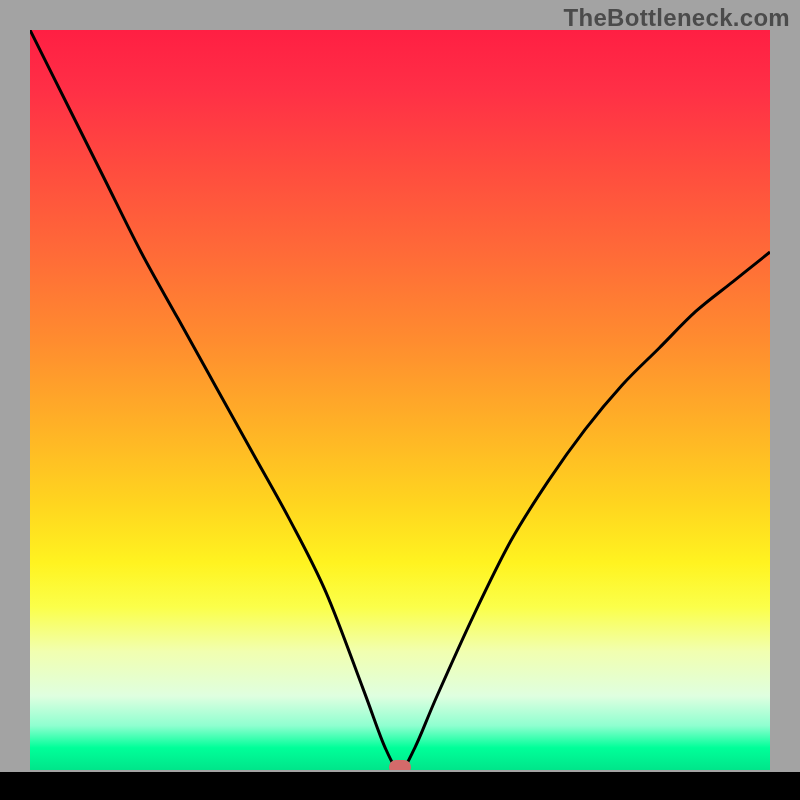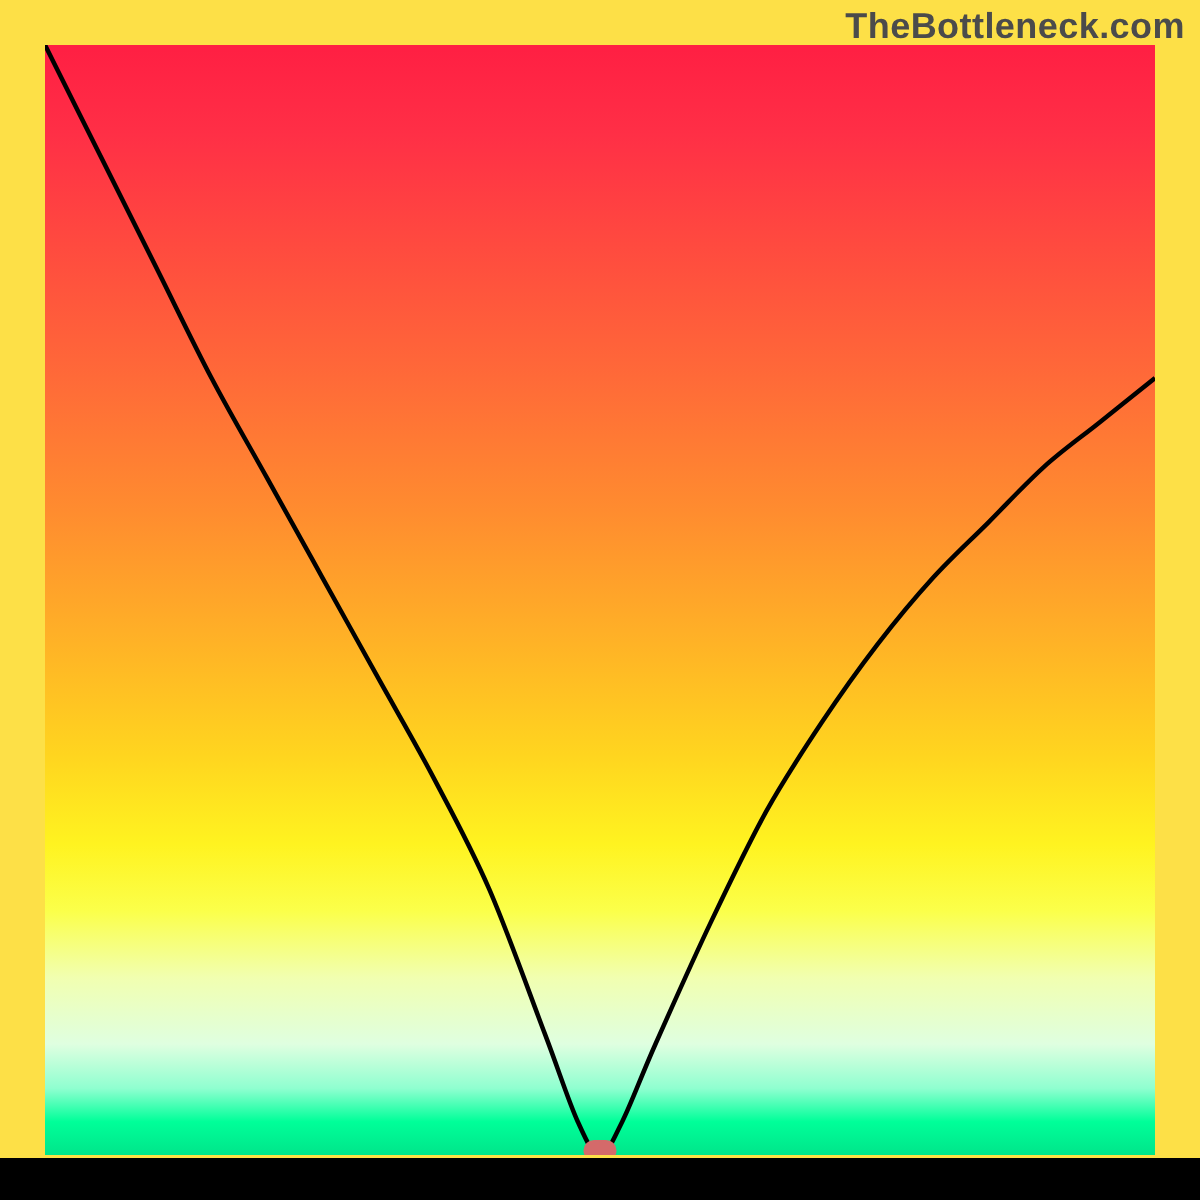--- a/index.html
+++ b/index.html
@@ -8,21 +8,21 @@
     width: 800px;
     height: 800px;
     background: #000;
     overflow: hidden;
     font-family: Arial, Helvetica, sans-serif;
   }
   .outer {
     position: relative;
     width: 800px;
     height: 772px;
-    background: #fde047;
+    background: #a3a3a3;
   }
   .watermark {
     position: absolute;
     top: 4px;
     right: 10px;
     color: #4b4b4b;
     font-size: 24px;
     font-weight: 600;
     letter-spacing: 0.3px;
     z-index: 5;

